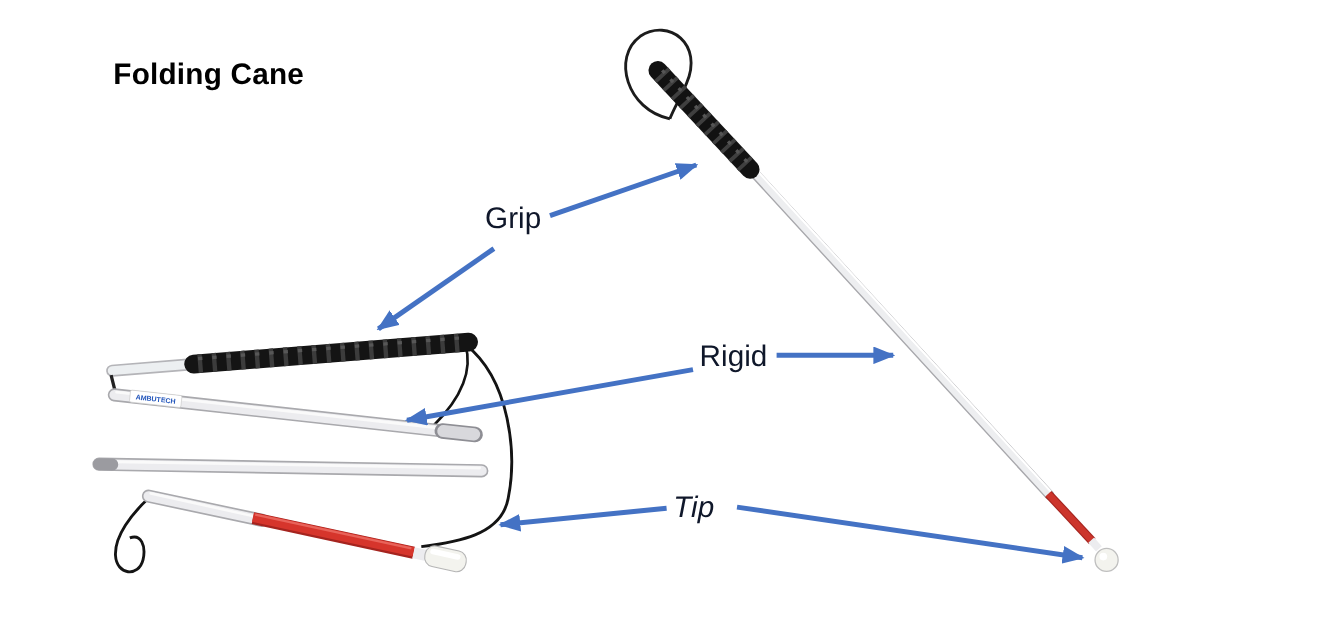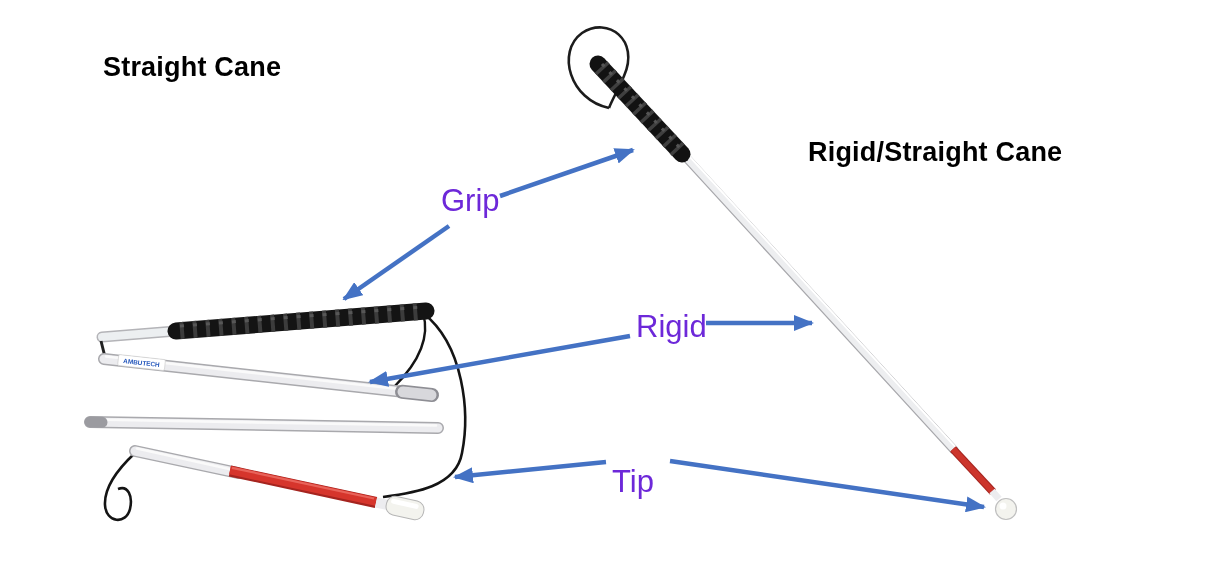--- a/index.html
+++ b/index.html
@@ -12,23 +12,23 @@
   }
   .abs{position:absolute;}
   .title{
     font-size:27px;
     font-weight:700;
     color:#000;
     letter-spacing:.2px;
     white-space:nowrap;
   }
   .plabel{
-    font-size:31px;
+    font-size:27px;
     font-weight:400;
-    color:#6d28d9;
+    color:#0f172a;
     white-space:nowrap;
   }
   svg{display:block;}
 </style>
 </head>
 <body>
 
 <div id="canvas">
 
   <svg class="abs" style="left:560px;top:20px;" width="480" height="520" viewBox="0 0 480 520">
@@ -119,23 +119,22 @@
       </marker>
     </defs>
     <line x1="500" y1="196" x2="633" y2="150" stroke="#4472c4" stroke-width="4.5" marker-end="url(#ah)"></line>
     <line x1="449" y1="226" x2="344" y2="299" stroke="#4472c4" stroke-width="4.5" marker-end="url(#ah)"></line>
     <line x1="706" y1="323" x2="812" y2="323" stroke="#4472c4" stroke-width="4.5" marker-end="url(#ah)"></line>
     <line x1="630" y1="336" x2="370" y2="382" stroke="#4472c4" stroke-width="4.5" marker-end="url(#ah)"></line>
     <line x1="670" y1="461" x2="984" y2="507" stroke="#4472c4" stroke-width="4.5" marker-end="url(#ah)"></line>
     <line x1="606" y1="462" x2="455" y2="477" stroke="#4472c4" stroke-width="4.5" marker-end="url(#ah)"></line>
   </svg>
 
-  <div class="abs title" style="left:103px;top:52px;">Straight Cane</div>
+  <div class="abs title" style="left:103px;top:52px;">Folding Cane</div>
 
-  <div class="abs title" style="left:808px;top:137px;">Rigid/Straight Cane</div>
 
   <div class="abs plabel" style="left:441px;top:183px;">Grip</div>
 
   <div class="abs plabel" style="left:636px;top:309px;">Rigid</div>
 
-  <div class="abs plabel" style="left:612px;top:464px;">Tip</div>
+  <div class="abs plabel" style="left:612px;top:446px;font-style:italic;">Tip</div>
 
 </div>
 
 </body></html>

